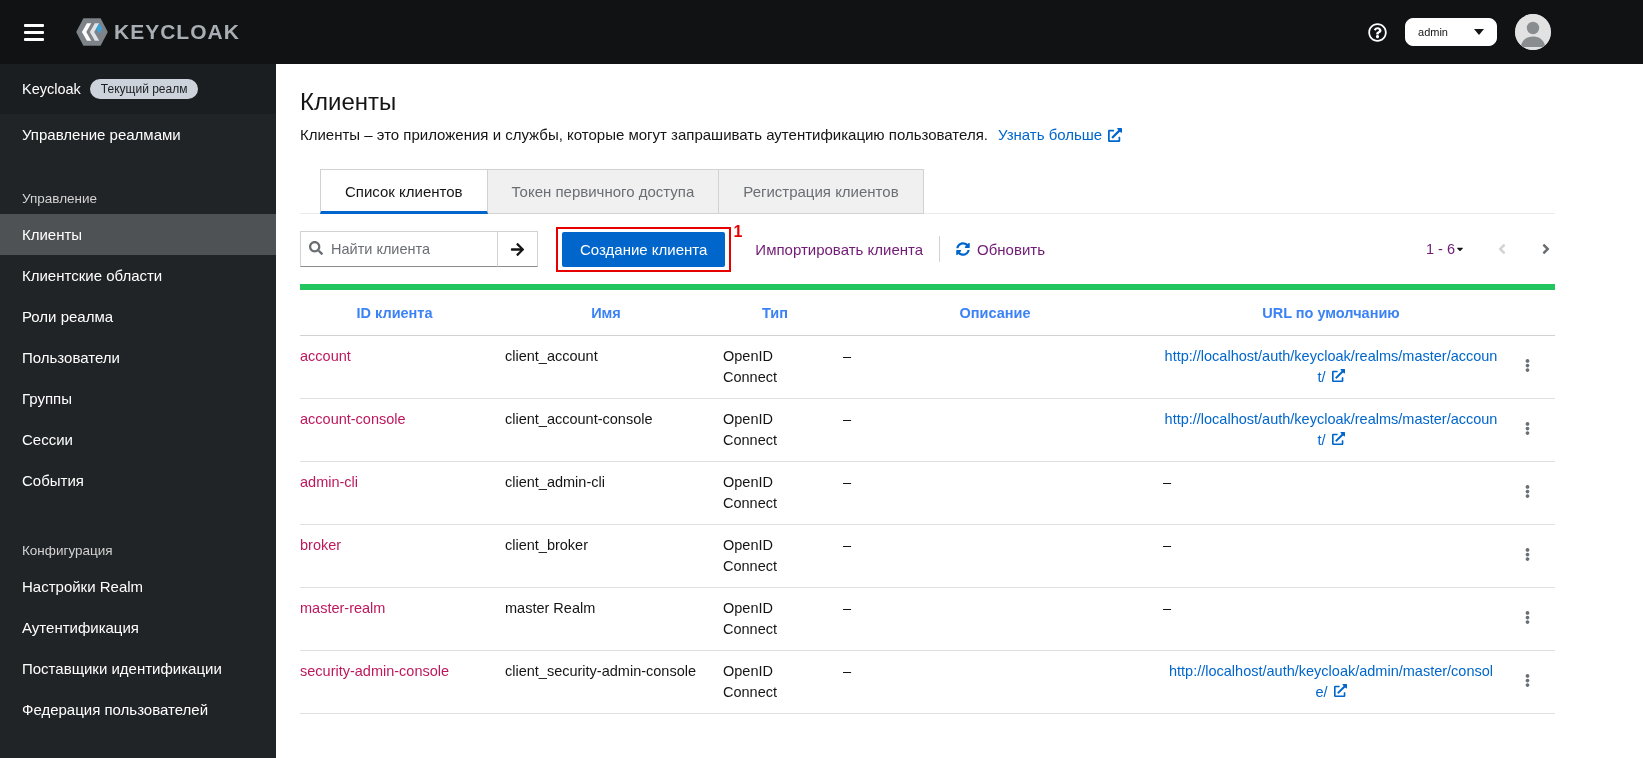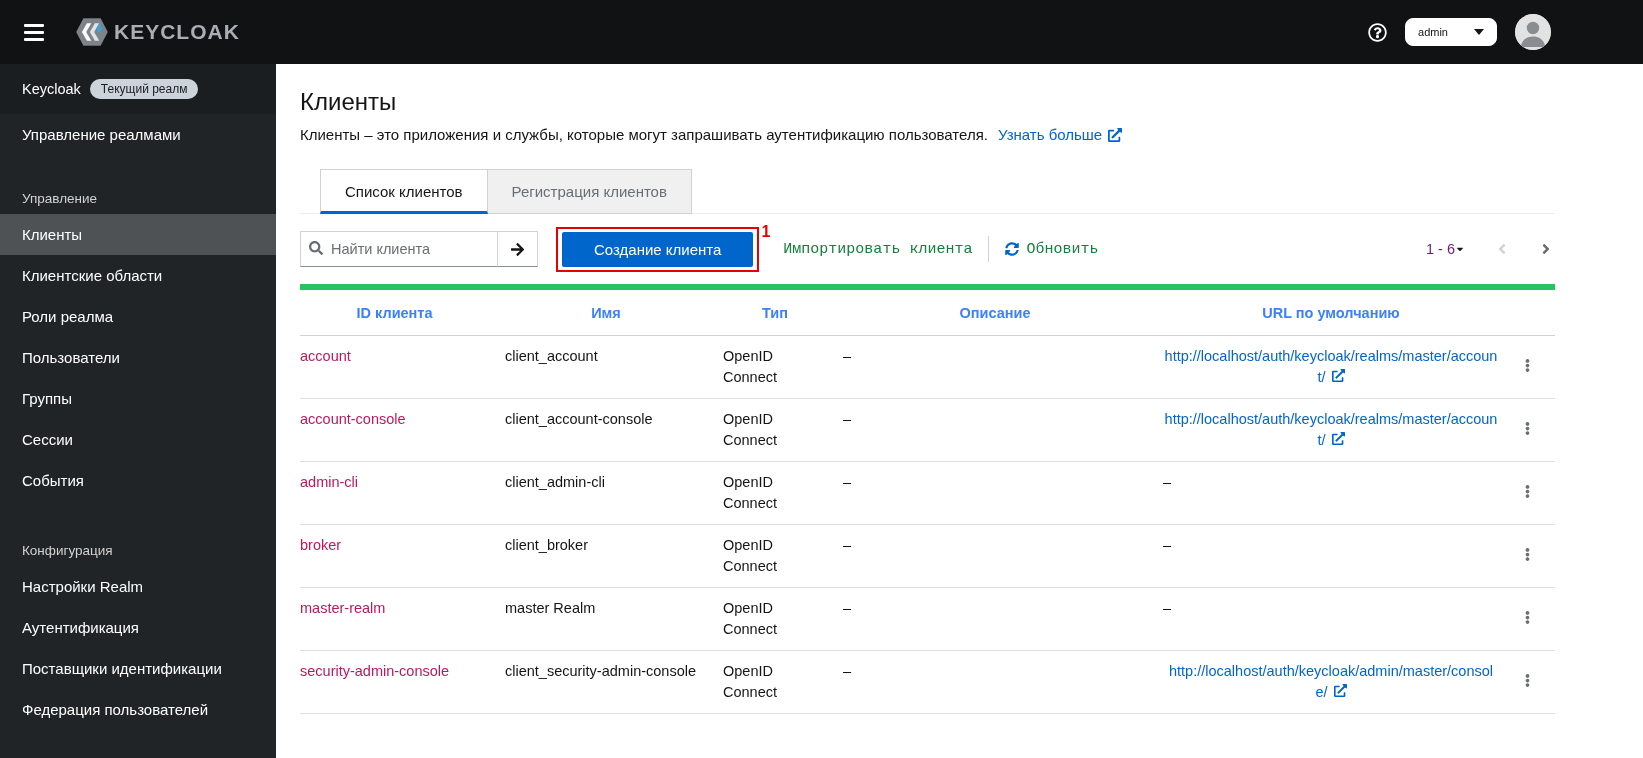--- a/index.html
+++ b/index.html
@@ -49,24 +49,24 @@
 
   
   .toolbar { display:flex; align-items:center; padding:17px 0; gap:16px; }
   .search-group { display:flex; }
   .search-wrap { position:relative; }
   .search-wrap .mag { position:absolute; left:9px; top:10px; }
   .search-input { width:198px; height:36px; padding:6px 8px 6px 30px; font-size:14.5px; font-family:"Liberation Sans", sans-serif; border:1px solid #d2d2d2; border-bottom-color:#8a8d90; outline:none; color:#151515; }
   .search-input::placeholder { color:#6a6e73; }
   .search-btn { width:40px; height:36px; background:#fff; border:1px solid #d2d2d2; border-left:none; border-bottom-color:#8a8d90; cursor:pointer; display:flex; align-items:center; justify-content:center; }
   .annotated { position:relative; margin:0 14px 0 8px; }
-  .btn-primary { background:#0066cc; color:#fff; border:none; border-radius:2px; padding:9px 32px; font-size:15px; font-family:"Liberation Sans", sans-serif; cursor:pointer; }
+  .btn-primary { background:#0066cc; color:#fff; border:none; border-radius:2px; padding:9px 18px; font-size:15px; font-family:"Liberation Sans", sans-serif; cursor:pointer; }
   .annotation-box { position:absolute; left:-6px; right:-6px; top:-5px; bottom:-5px; border:2px solid #e60000; pointer-events:none; }
   .annotation-number { position:absolute; right:-17px; top:-9px; color:#e60000; font-weight:bold; font-size:16px; }
-  .link { color:#15803d; text-decoration:none; font-size:15px; cursor:pointer; display:inline-flex; align-items:center; gap:7px; background:none; border:none; font-family:Liberation Mono, monospace; }
+  .link { color:#701a75; text-decoration:none; font-size:15px; cursor:pointer; display:inline-flex; align-items:center; gap:7px; background:none; border:none; font-family:Liberation Sans, sans-serif; }
   .v-divider { width:1px; height:26px; background:#d2d2d2; }
   .pagination { display:flex; align-items:center; gap:14px; }
   .pagination.top { margin-left:auto; }
   .pag-summary { display:flex; align-items:center; background:none; border:none; font-size:14.5px; color:#701a75; cursor:pointer; font-family:"Liberation Sans", sans-serif; }
   .pag-nav { display:flex; align-items:center; gap:26px; margin-left:14px; }
   .pag-btn { background:none; border:none; cursor:pointer; padding:4px; display:flex; align-items:center; }
 
   
   table { width:100%; border-collapse:collapse; }
   th { text-align:center; font-size:14.5px; font-weight:bold; color:#3b82f6; padding:15px 16px 14px 0; border-top:6px solid #22c55e; border-bottom:1px solid #d2d2d2; }
@@ -159,20 +159,21 @@
           <span>Узнать больше</span>
           <svg class="ext" width="14" height="14" viewBox="0 0 512 512" fill="#0066cc">
             <path d="M432 320h-32a16 16 0 0 0-16 16v112H64V128h144a16 16 0 0 0 16-16V80a16 16 0 0 0-16-16H48a48 48 0 0 0-48 48v352a48 48 0 0 0 48 48h352a48 48 0 0 0 48-48V336a16 16 0 0 0-16-16zM488 0H360c-21.4 0-32.1 25.9-17 41l35.7 35.7L135 320.4a24 24 0 0 0 0 34L157.7 377a24 24 0 0 0 34 0l243.6-243.7L471 169c15 15 41 4.5 41-17V24a24 24 0 0 0-24-24z"></path>
           </svg>
         </a>
       </div>
 
       <div class="tabs-row">
         <div class="tabs">
           <div class="tab active">Список клиентов</div>
+          <div class="tab">Токен первичного доступа</div>
           <div class="tab">Регистрация клиентов</div>
         </div>
       </div>
 
       <div class="toolbar">
         <div class="search-group">
           <span class="search-wrap">
             <svg class="mag" width="14" height="14" viewBox="0 0 512 512" fill="#6a6e73">
               <path d="M505 442.7 405.3 343c-4.5-4.5-10.6-7-17-7H372c27.6-35.3 44-79.7 44-128C416 93.1 322.9 0 208 0S0 93.1 0 208s93.1 208 208 208c48.3 0 92.7-16.4 128-44v16.3c0 6.4 2.5 12.5 7 17l99.7 99.7c9.4 9.4 24.6 9.4 33.9 0l28.3-28.3c9.4-9.4 9.4-24.6.1-34zM208 336c-70.7 0-128-57.2-128-128 0-70.7 57.2-128 128-128 70.7 0 128 57.2 128 128 0 70.7-57.2 128-128 128z"></path>
             </svg>

